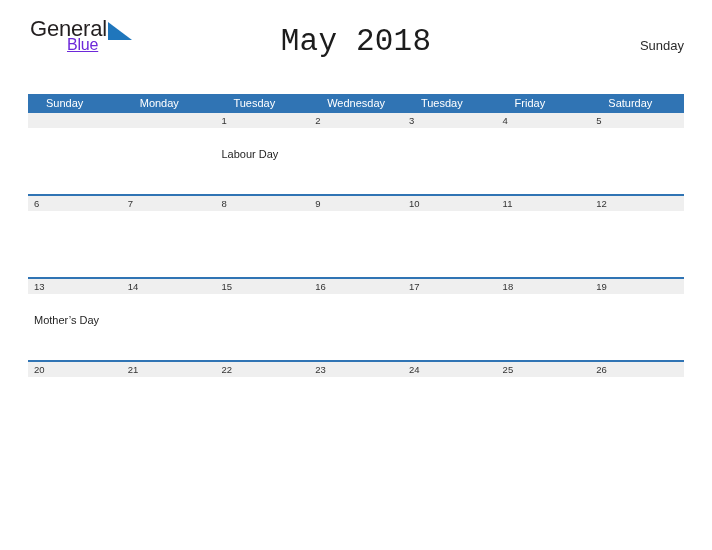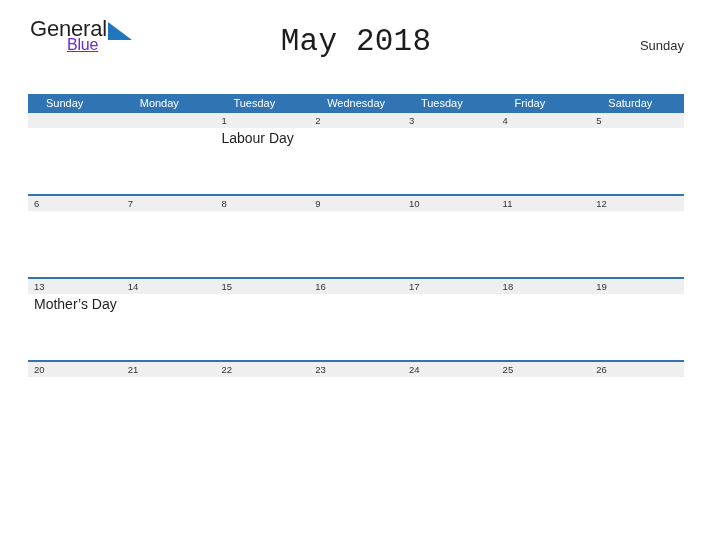--- a/index.html
+++ b/index.html
@@ -130,22 +130,22 @@
     box-sizing: border-box;
   }
   .week-events {
     display: flex;
     background: #ffffff;
     height: 66px;
   }
   .event-cell {
     flex: 1 1 0;
     box-sizing: border-box;
-    padding: 4px 6px 0 6px;
-    font-size: 14px;
+    padding: 20px 6px 0 6px;
+    font-size: 11px;
     color: #1f1f1f;
     line-height: 12px;
   }
   .event-cell .event {
     display: block;
     white-space: nowrap;
   }
 </style>
 </head>
 <body>

